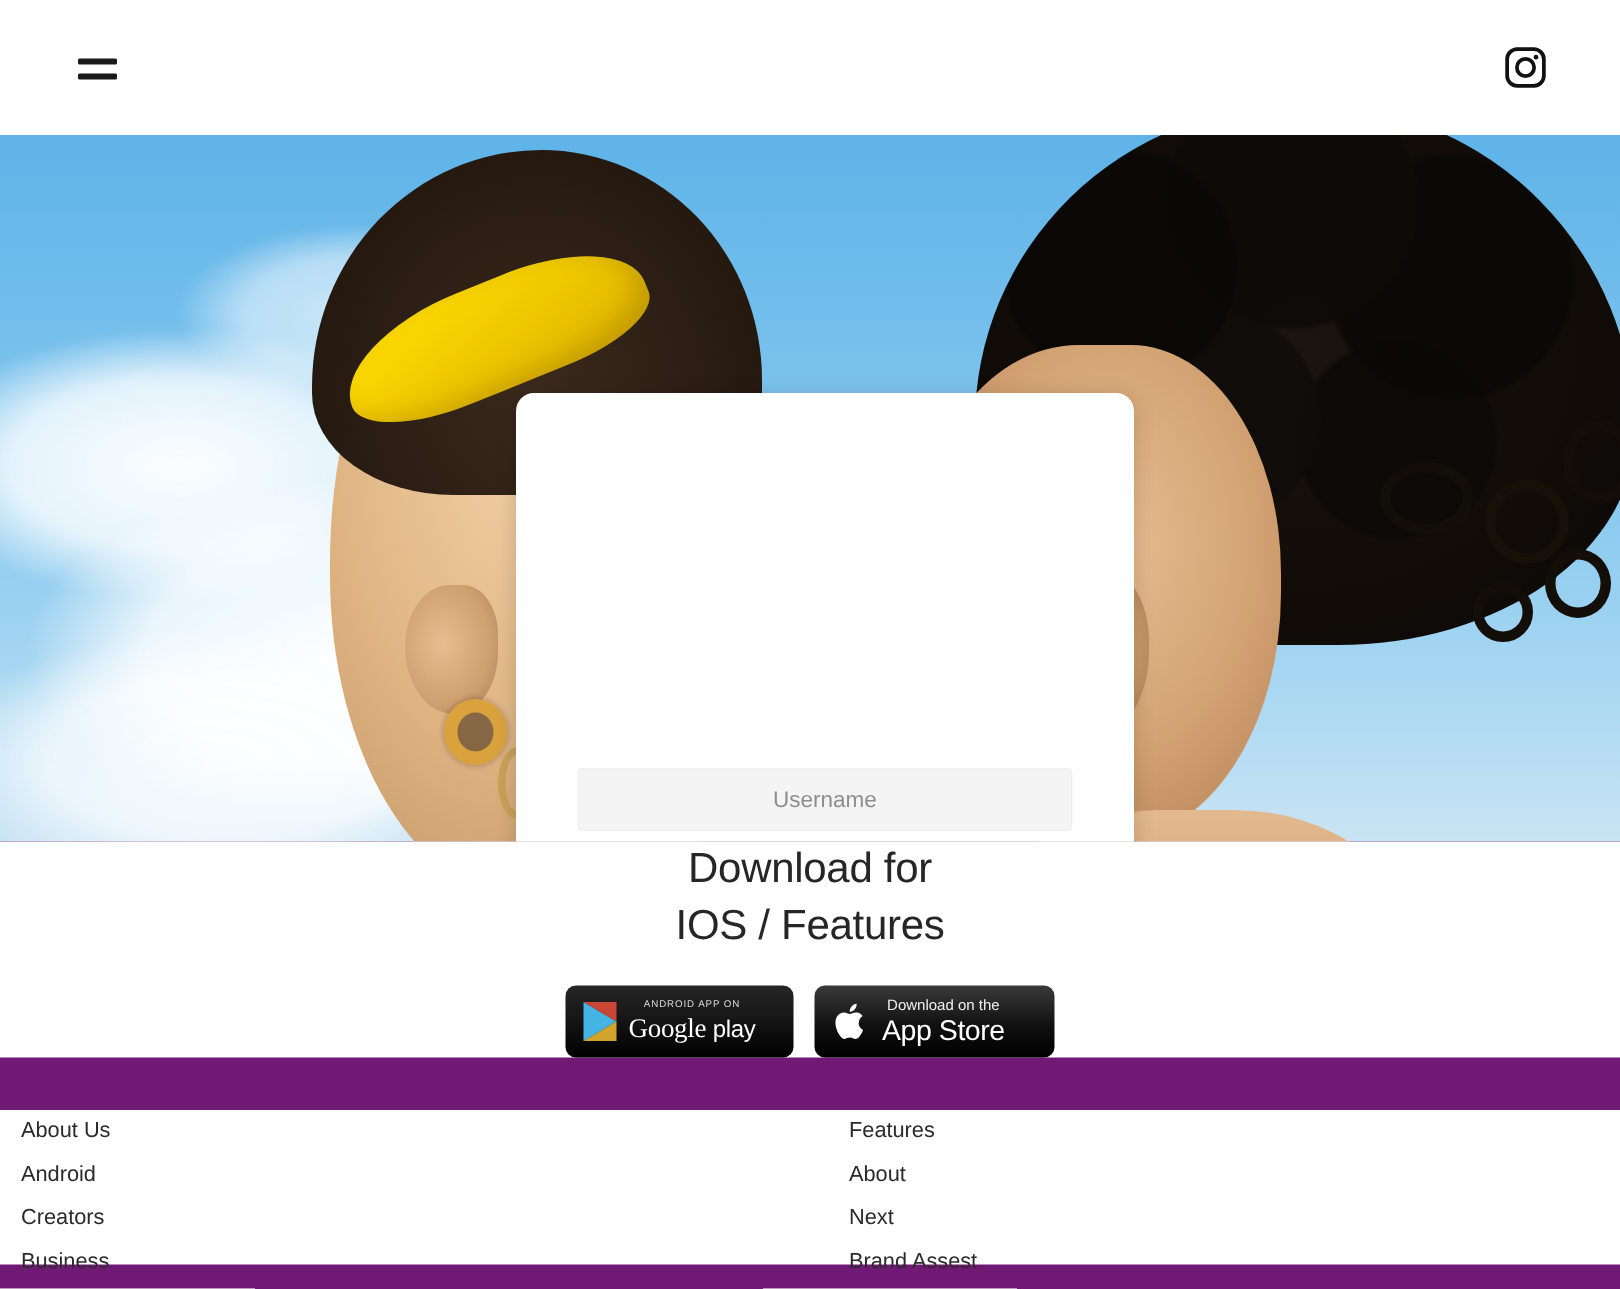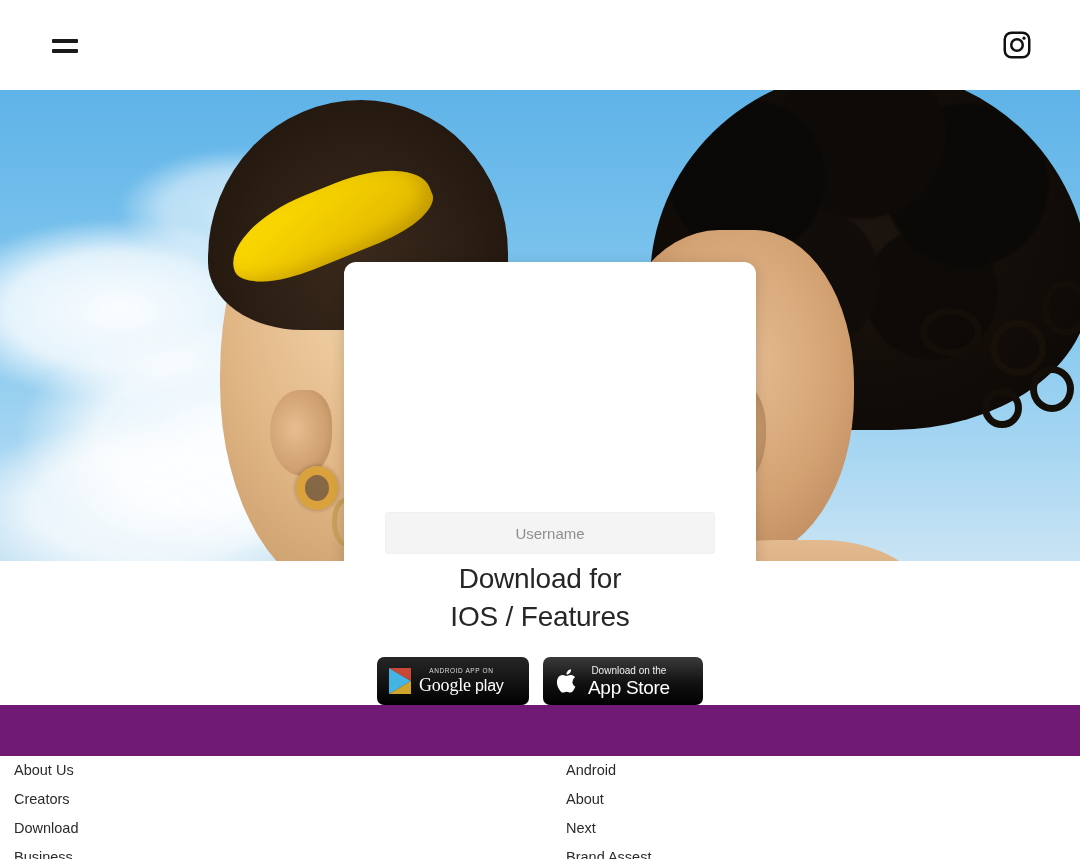--- a/index.html
+++ b/index.html
@@ -300,21 +300,21 @@
     background: linear-gradient(180deg, #3a3a3a 0%, #111 55%, #000 100%);
     padding: 0 12px; gap: 9px;
   }
   .apple-logo { width: 24px; height: 28px; flex: none; }
   .as-text { display: flex; flex-direction: column; line-height: 1; }
   .as-top { font-size: 10px; color: #f0f0f0; margin-bottom: 2px; }
   .as-main { font-size: 19px; font-weight: 500; letter-spacing: -.3px; }
 
   
   .footer {
-    position: absolute; top: 756px; left: 0;
+    position: absolute; top: 740px; left: 0;
     width: 1080px; height: 103px;
     background: #fff;
     display: flex;
     padding-left: 14px;
   }
   .footer-col { display: flex; flex-direction: column; gap: 13px; padding-top: 6px; }
   .footer-col.col1 { width: 552px; }
   .footer-link {
     font-size: 14.5px;
     color: #2b2b2b;
@@ -415,25 +415,25 @@
           <span class="as-top">Download on the</span>
           <span class="as-main">App Store</span>
         </div>
       </div>
     </div>
   </div>
 
   <div class="footer">
     <div class="footer-col col1">
       <a class="footer-link">About Us</a>
+      <a class="footer-link">Android</a>
       <a class="footer-link">Creators</a>
-      <a class="footer-link">Download</a>
       <a class="footer-link">Business</a>
     </div>
     <div class="footer-col col2">
-      <a class="footer-link">Android</a>
+      <a class="footer-link">Features</a>
       <a class="footer-link">About</a>
       <a class="footer-link">Next</a>
       <a class="footer-link">Brand Assest</a>
     </div>
   </div>
 
 </div>
 
 </body></html>

